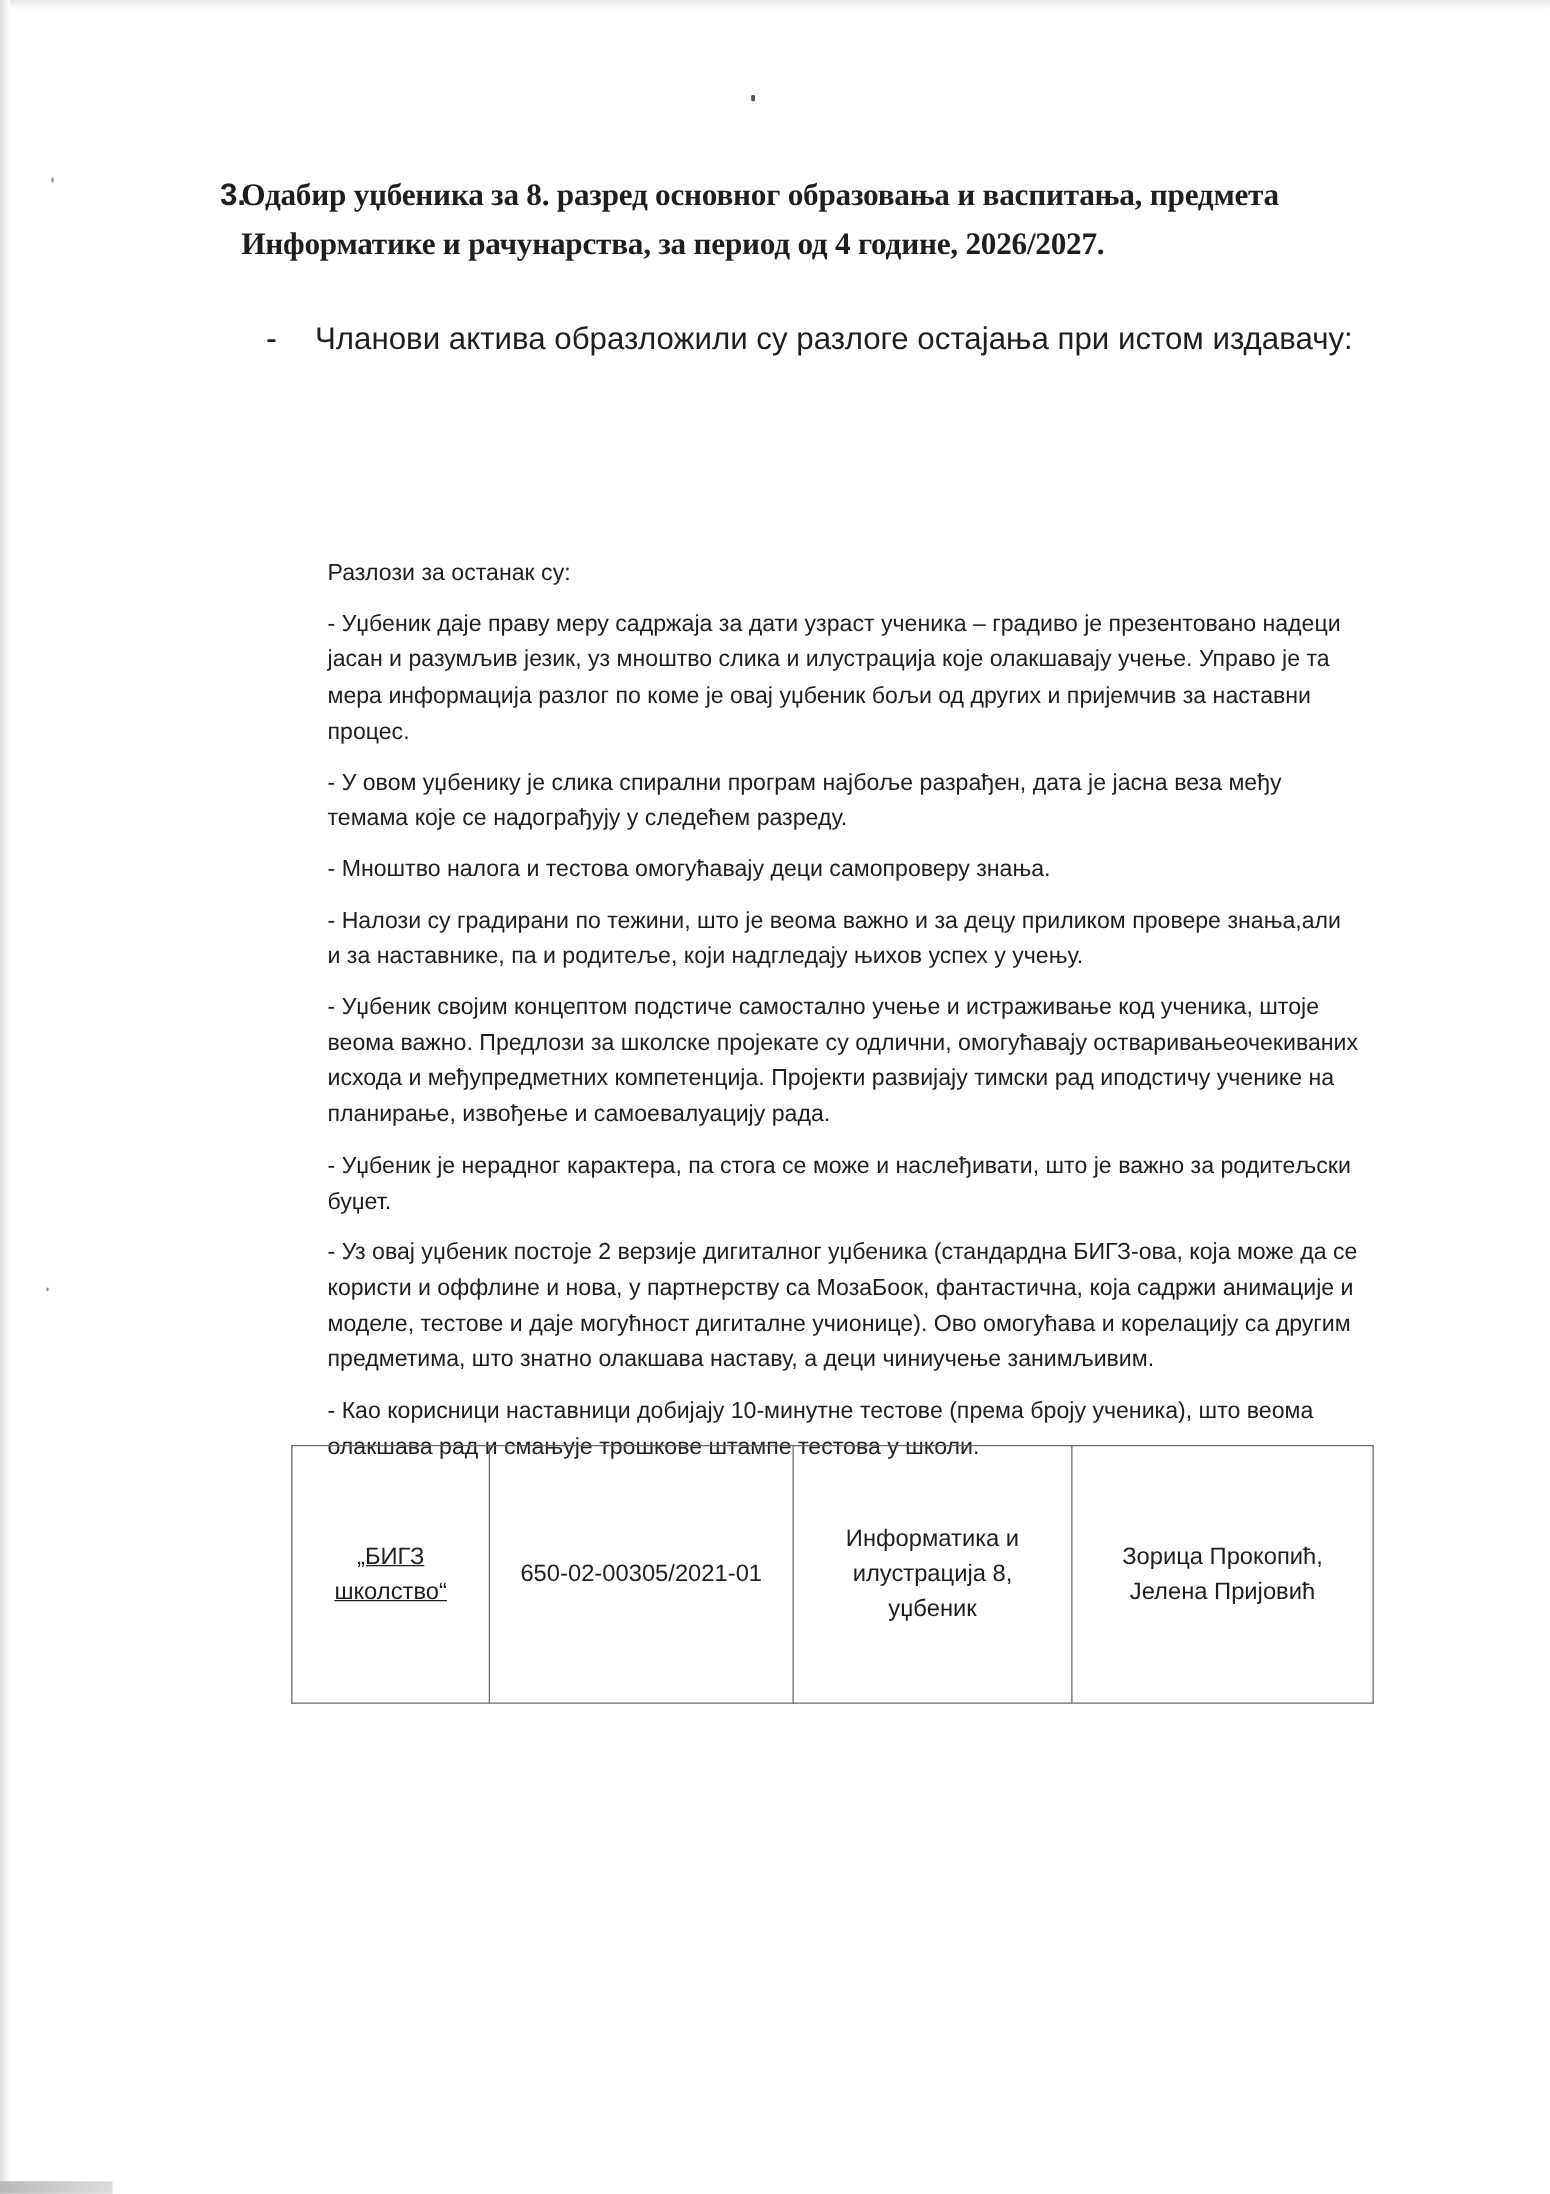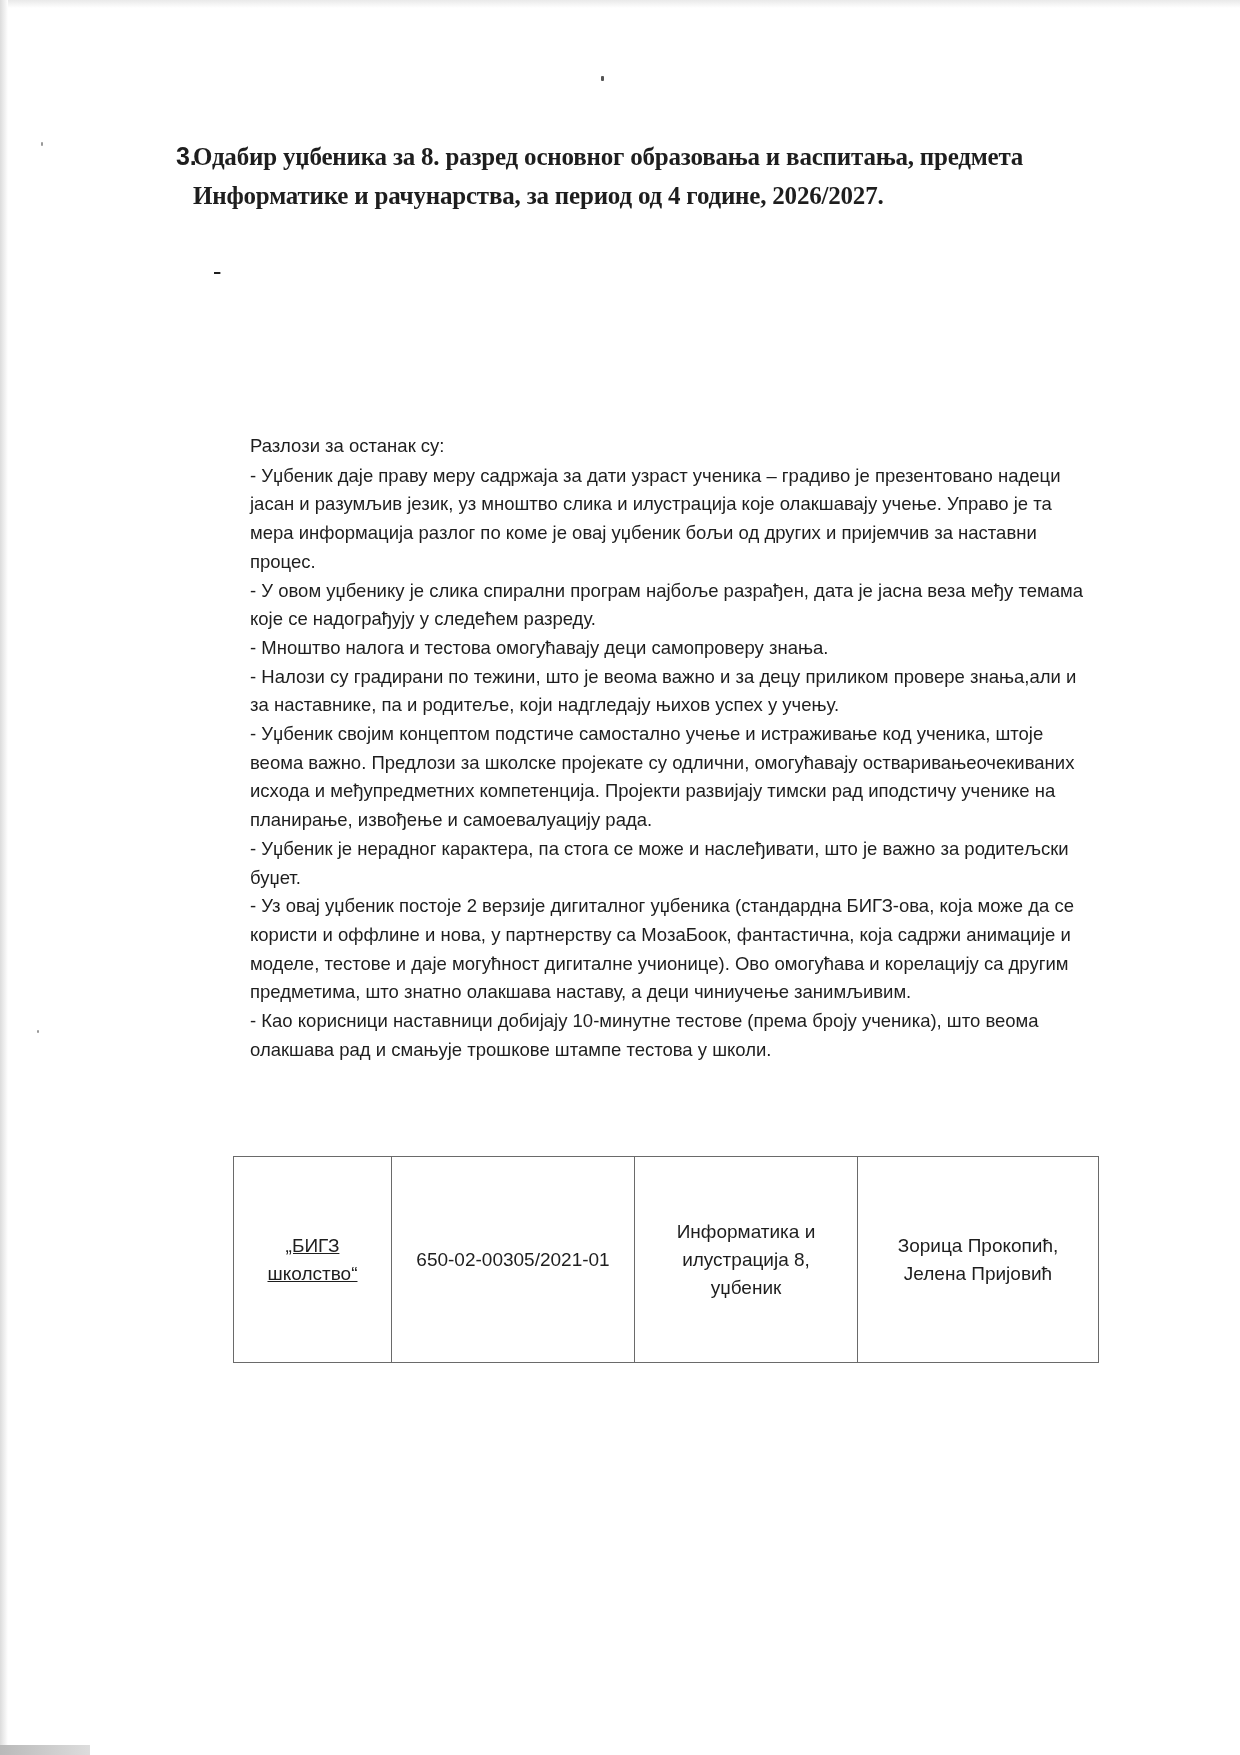--- a/index.html
+++ b/index.html
@@ -18,21 +18,21 @@
   .heading { position: absolute; left: 176px; top: 137px; width: 900px;
     font-weight: bold; font-size: 25px; line-height: 39px; letter-spacing: -0.2px; }
   .heading .num { position: absolute; left: 0; top: 0; }
   .heading .txt { margin-left: 17px; display: block; font-family: Liberation Serif, serif; }
 
   .bullets { position: absolute; left: 213px; top: 253px; width: 880px; font-size: 25px; line-height: 36px; }
   .bullet { position: relative; padding-left: 39px; margin-bottom: 0px; }
   .bullet .dash { position: absolute; left: 0; top: 0; }
 
   .reasons { position: absolute; left: 250px; top: 432px; width: 850px; font-size: 18.5px; line-height: 28.7px; }
-  .reasons p { margin: 0; }
+  .reasons p { margin: 12px; }
 
   table.book { position: absolute; left: 233px; top: 1156px; width: 866px; height: 207px;
     border-collapse: collapse; font-size: 19px; line-height: 28px; }
   table.book td { border: 1.5px solid #6a6a6a; text-align: center; vertical-align: middle; padding: 0 10px; }
 </style>
 </head>
 <body>
 
 <div class="scan-top"></div>
 <div class="scan-left"></div>
@@ -45,20 +45,21 @@
   <span class="num">3.</span>
   <span class="txt">Одабир уџбеника за 8. разред основног образовања и васпитања, предмета Информатике и рачунарства, за период од 4 године, 2026/2027.</span>
 </div>
 
 <div class="bullets">
   <div class="bullet">
     <span class="dash">-</span>
   </div>
   <div class="bullet">
     <span class="dash">-</span>
+    <span>Чланови актива образложили су разлоге остајања при истом издавачу:</span>
   </div>
 </div>
 
 <div class="reasons">
   <p style="margin-bottom:1px;">Разлози за останак су:</p>
   <p>- Уџбеник даје праву меру садржаја за дати узраст ученика – градиво је презентовано надеци јасан и разумљив језик, уз мноштво слика и илустрација које олакшавају учење. Управо је та мера информација разлог по коме је овај уџбеник бољи од других и пријемчив за наставни процес.</p>
   <p>- У овом уџбенику је слика спирални програм најбоље разрађен, дата је јасна веза међу темама које се надограђују у следећем разреду.</p>
   <p>- Мноштво налога и тестова омогућавају деци самопроверу знања.</p>
   <p>- Налози су градирани по тежини, што је веома важно и за децу приликом провере знања,али и за наставнике, па и родитеље, који надгледају њихов успех у учењу.</p>
   <p>- Уџбеник својим концептом подстиче самостално учење и истраживање код ученика, штоје веома важно. Предлози за школске пројекате су одлични, омогућавају остваривањеочекиваних исхода и међупредметних компетенција. Пројекти развијају тимски рад иподстичу ученике на планирање, извођење и самоевалуацију рада.</p>

